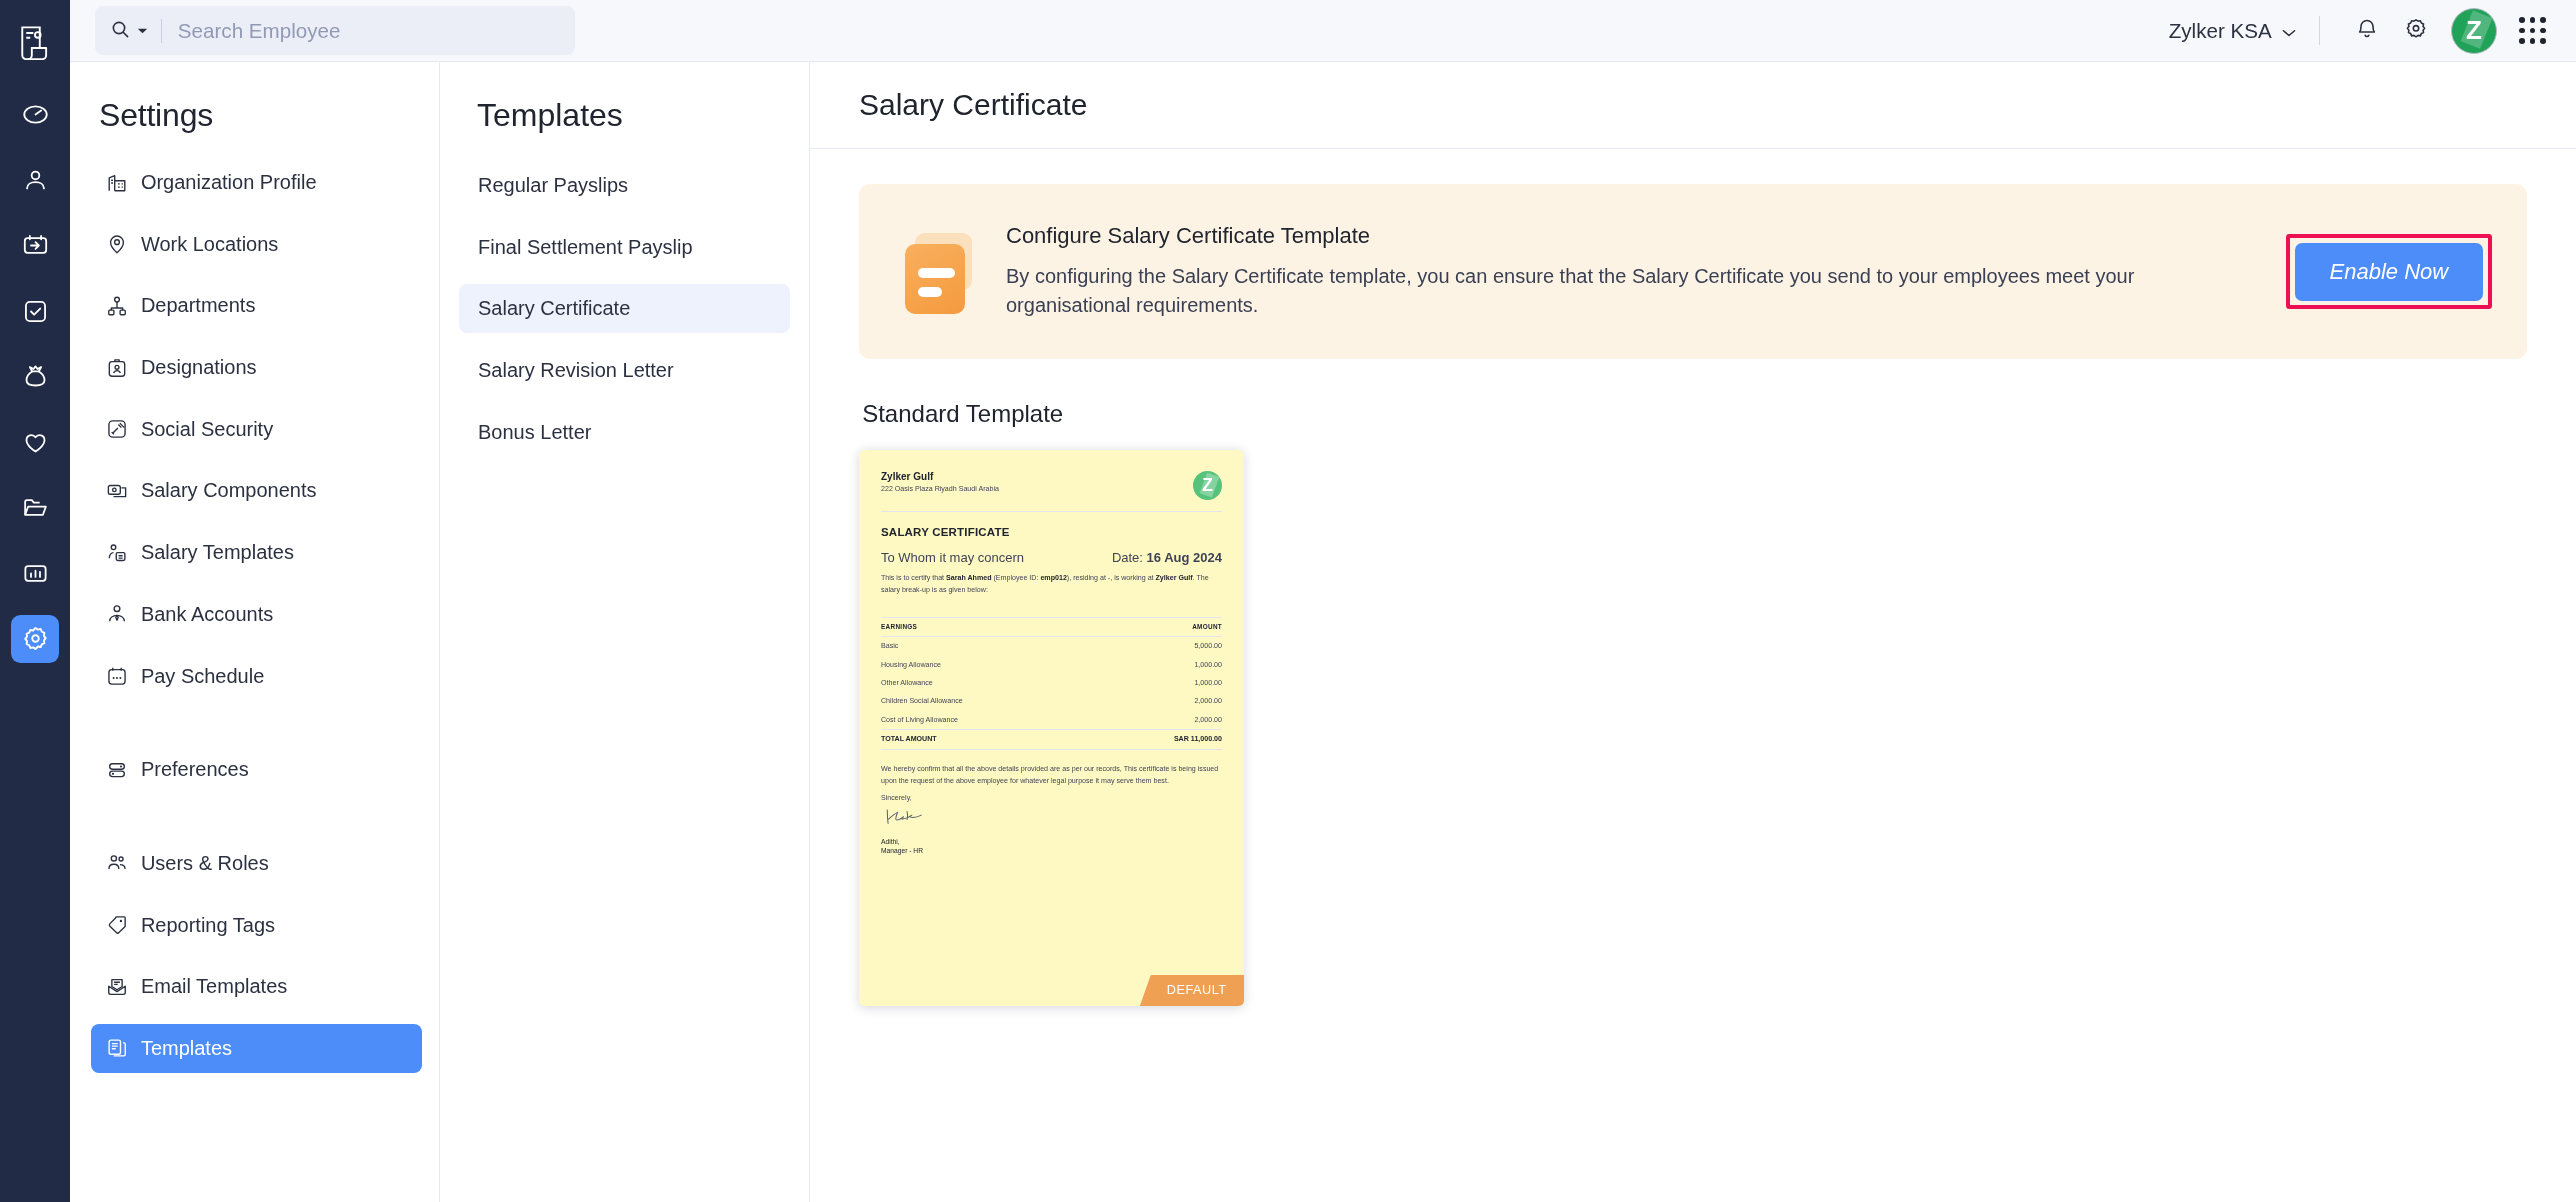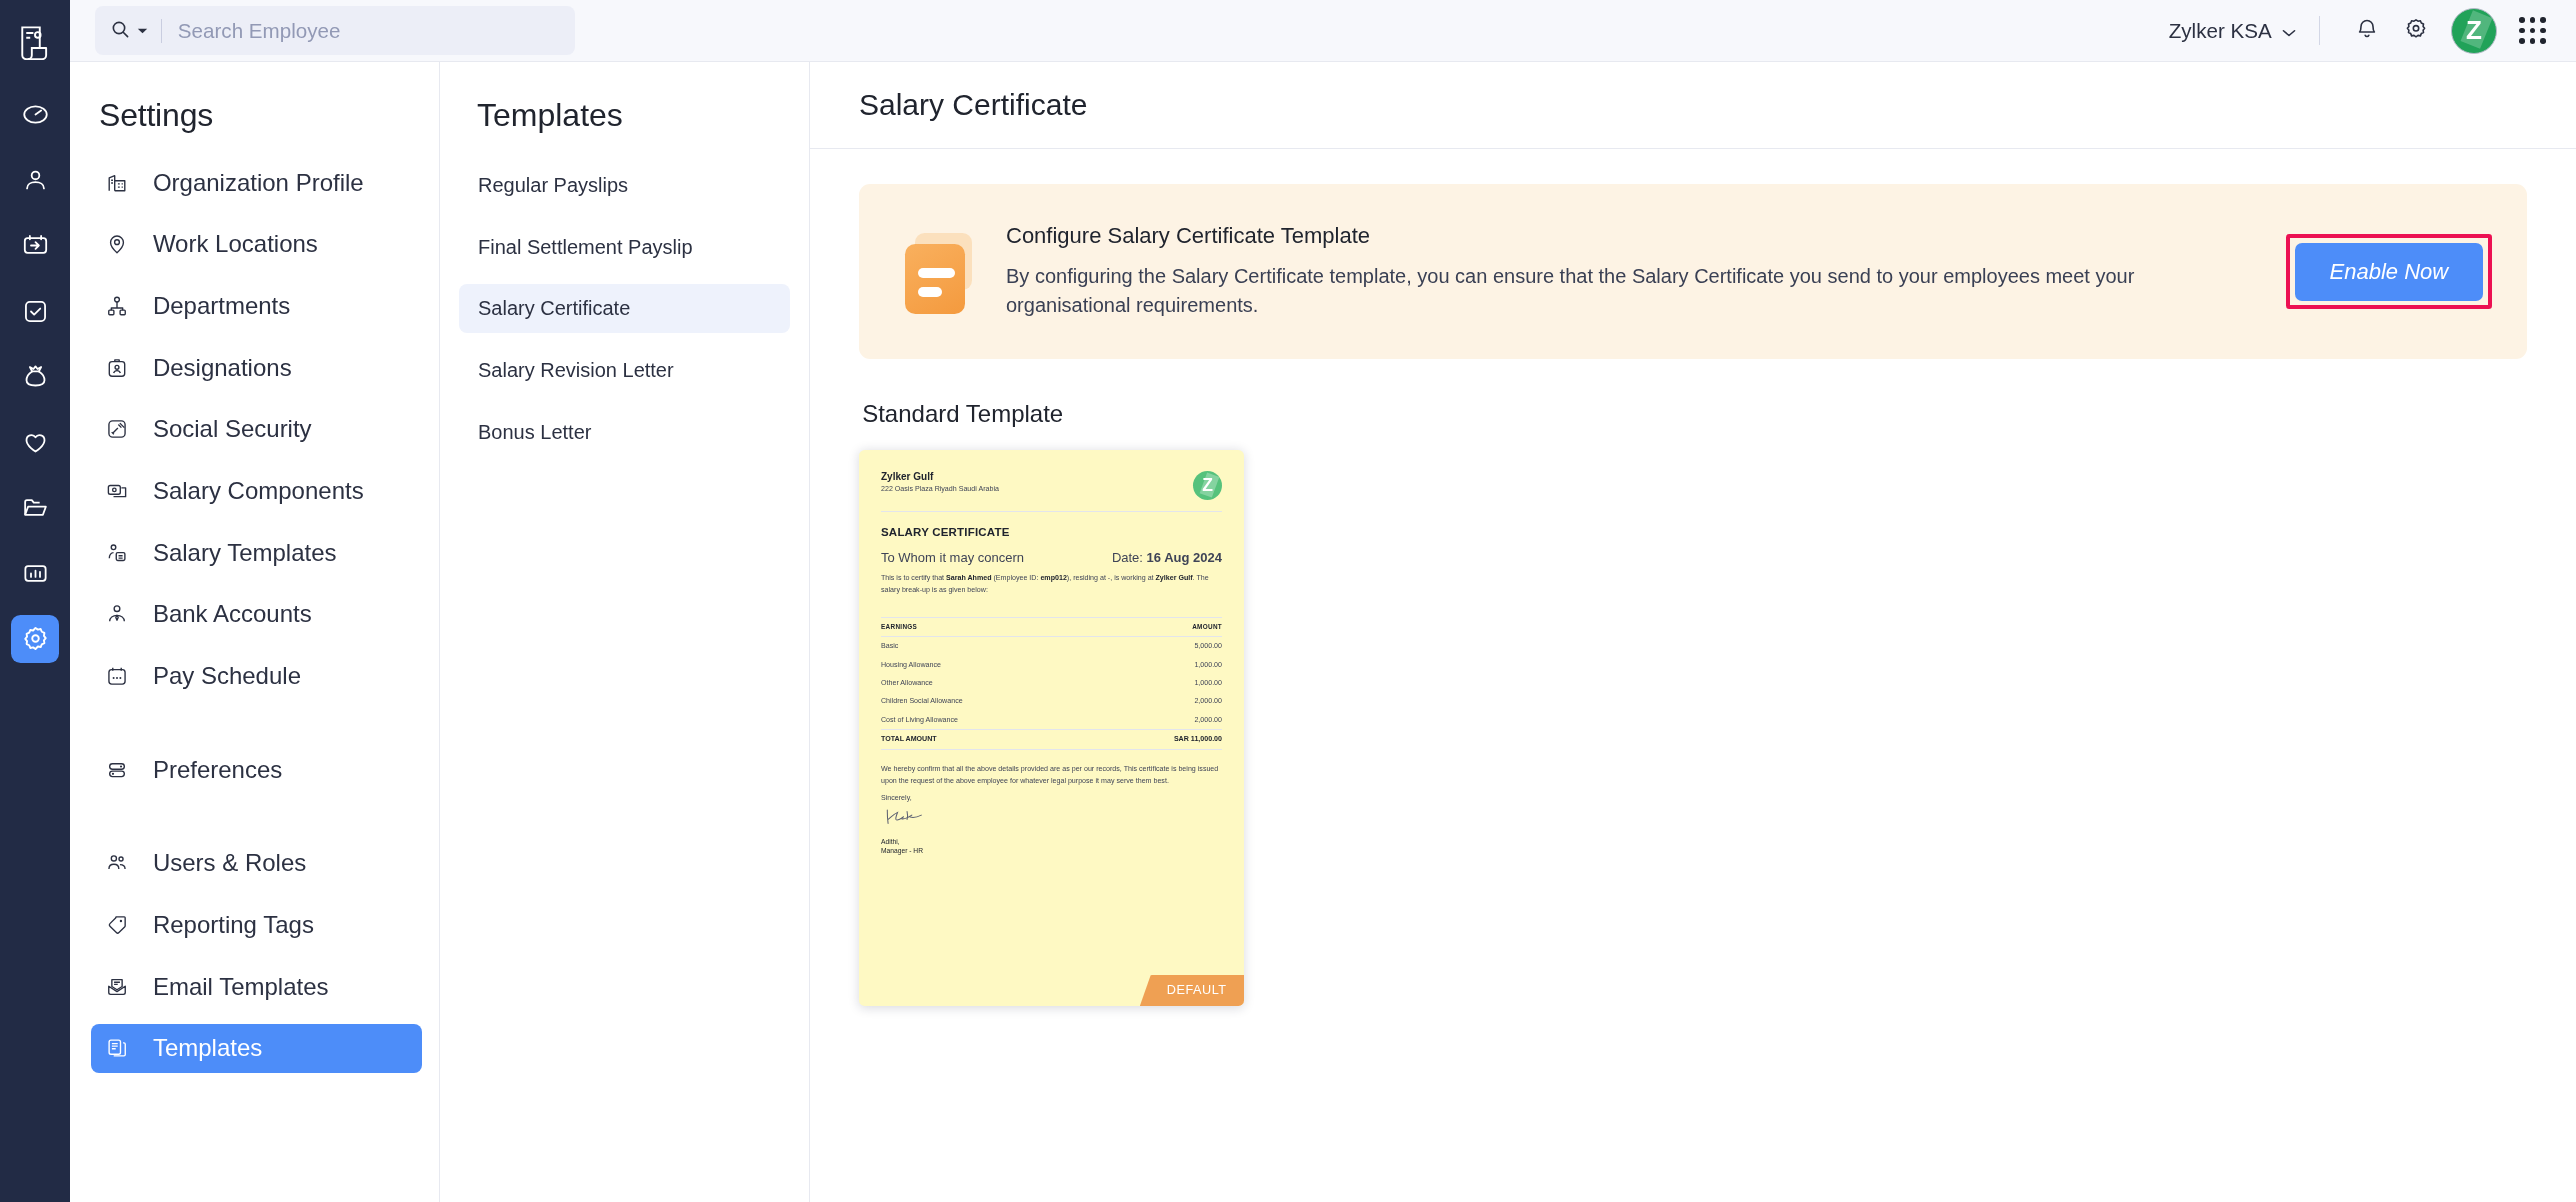--- a/index.html
+++ b/index.html
@@ -102,24 +102,24 @@
     border-right: 0.8px solid #e7e9f0;
     padding: 0 17.5px 0 0;
     overflow: hidden;
   }
   .settings-title {
     font-size: 32px; font-weight: 400; color: #20242e;
     padding: 35px 0 24px 29px;
     letter-spacing: -0.2px;
   }
   .nav-item {
-    display: flex; align-items: center; gap: 24px;
+    display: flex; align-items: center; gap: 12px;
     height: 49px; margin: 0 0 12.7px 20.6px;
     padding: 0 14.3px; border-radius: 8px;
-    font-size: 24px; color: #2c3142; cursor: pointer;
+    font-size: 20px; color: #2c3142; cursor: pointer;
   }
   .nav-item .nav-ico { width: 24px; height: 24px; display: flex; align-items: center; justify-content: center; flex: 0 0 24px; }
   .nav-item.active { background: #4d8df9; color: #ffffff; }
   .nav-item.active .nav-ico svg { stroke: #ffffff; }
   .nav-spacer { height: 32px; }
 
   
   .templates-col {
     width: 370px; flex: 0 0 370px;
     background: #ffffff;

